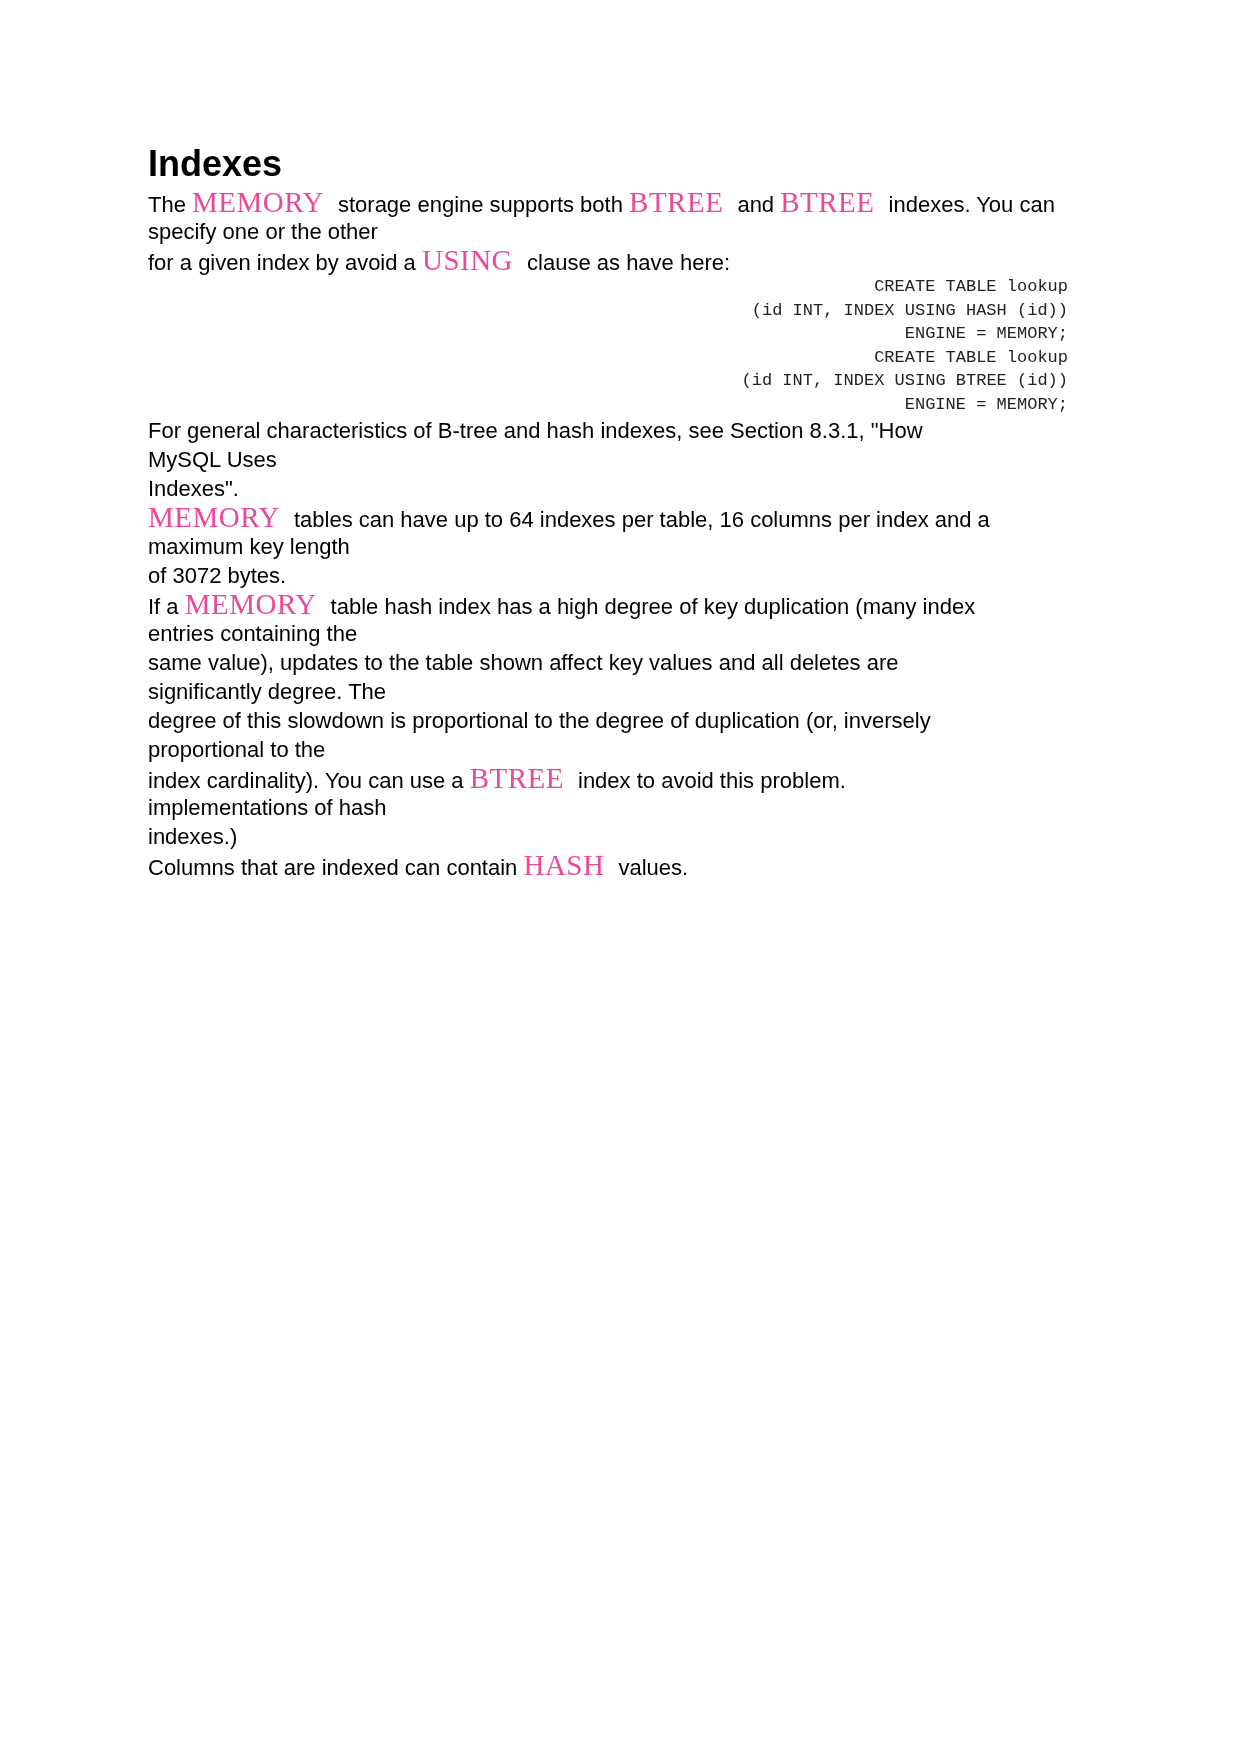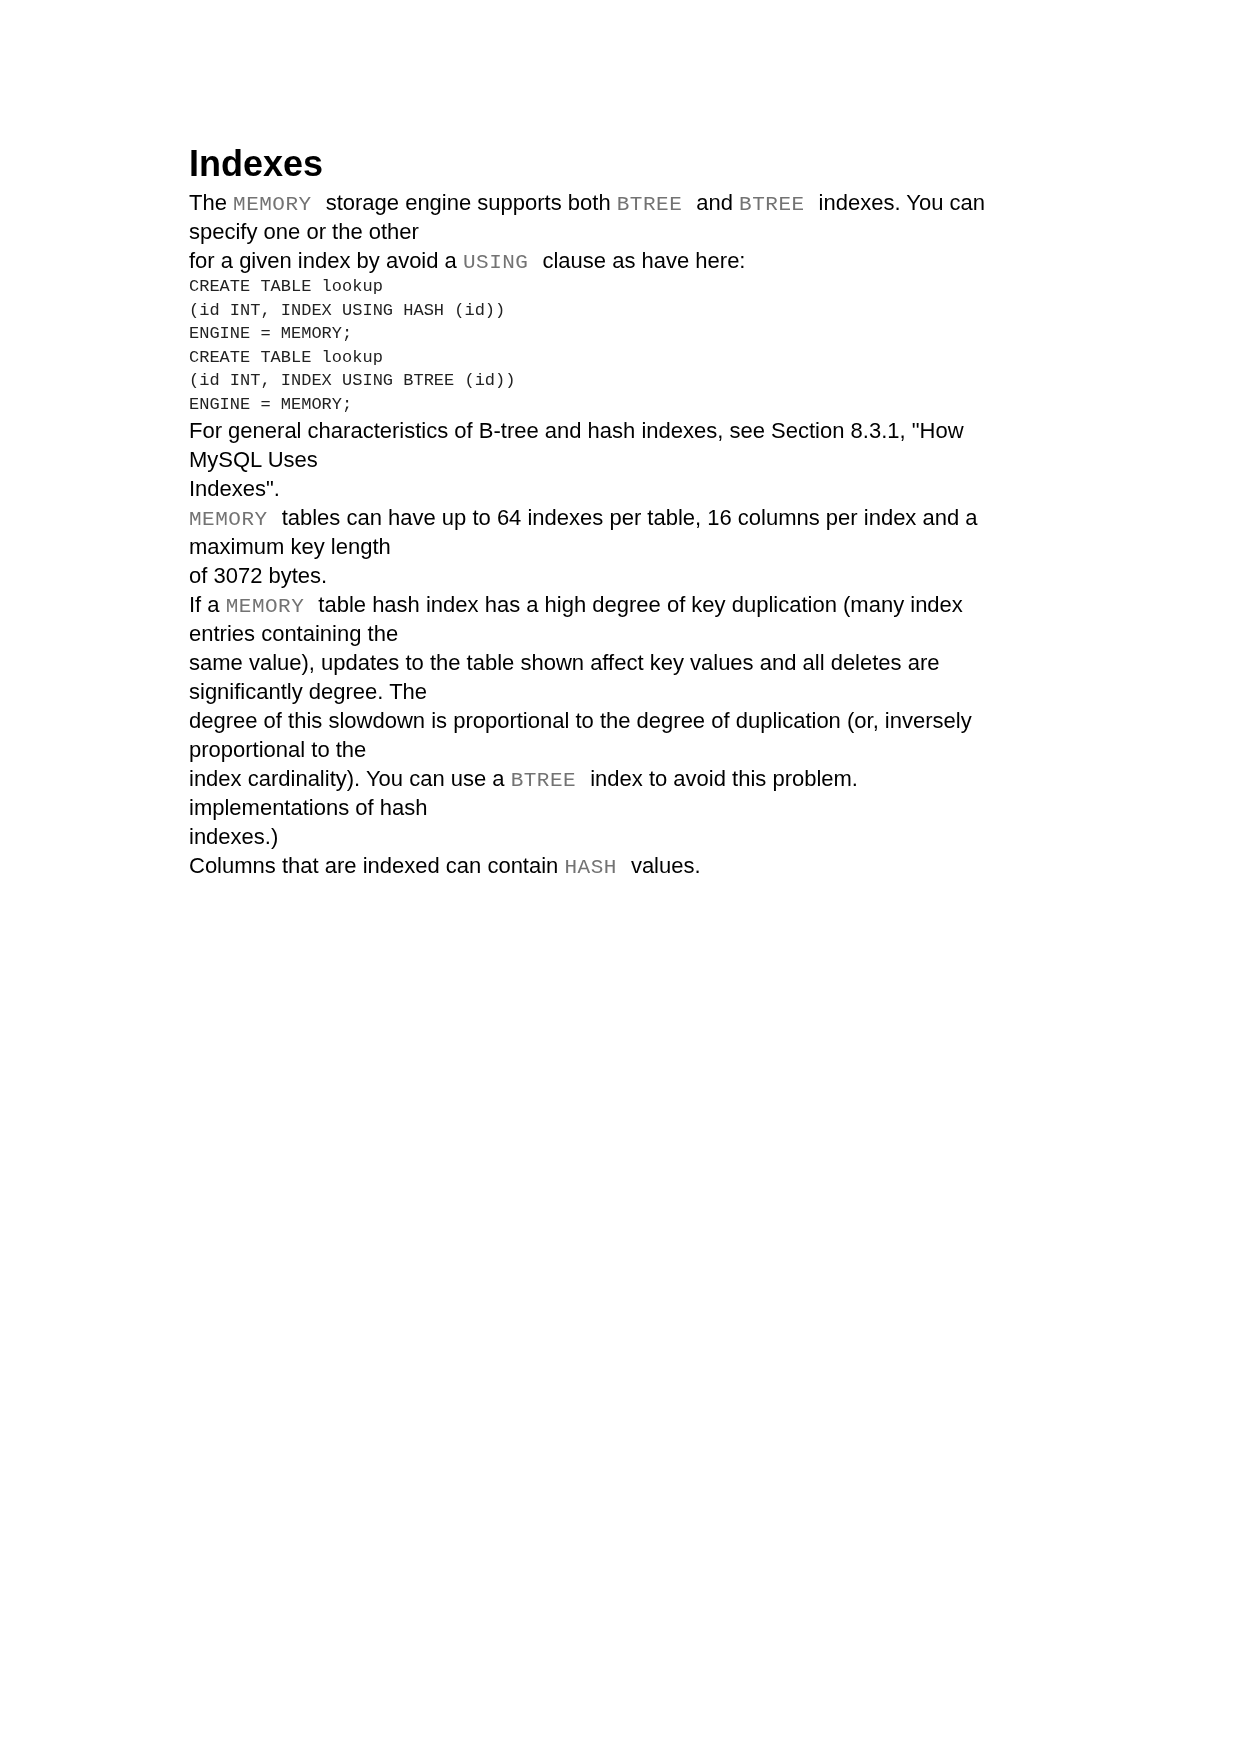--- a/index.html
+++ b/index.html
@@ -1,21 +1,21 @@
 <!DOCTYPE html>
 <html><head>
   <meta charset="utf-8">
   <style>
     html, body { margin: 0; padding: 0; background: #ffffff; }
     body { width: 1240px; height: 1754px; position: relative; overflow: hidden; color: #000; }
-    .page { position: absolute; left: 148px; top: 140px; width: 920px; margin-left: 41px; }
+    .page { position: absolute; left: 148px; top: 140px; width: 920px; }
     .title { font-family: "Liberation Sans", sans-serif; font-weight: bold; font-size: 36px; line-height: 48px; margin: 0; letter-spacing: 0px; }
     .line { font-family: "Liberation Sans", sans-serif; font-size: 22px; line-height: 29px; white-space: nowrap; height: 29px; }
-    .code { font-family: "Liberation Mono", monospace; font-size: 17px; line-height: 23.5px; height: 23.5px; white-space: pre; color: #222; }
-    .mono { font-family: Liberation Mono, monospace; font-size: 21px; letter-spacing: 0.5px; color: #737373; margin-right: 14px; }
+    .code { font-family: "Liberation Mono", monospace; font-size: 17px; line-height: 23.5px; height: 23.5px; white-space: pre; color: #222; text-align: right; }
+    .mono { font-family: Liberation Serif, serif; font-size: 29px; letter-spacing: 0.5px; color: #ec4899; margin-right: 14px; }
   </style>
 </head>
 <body>
 
 <div class="page">
   <h1 class="title">Indexes</h1>
 
   <div class="line"><span>The </span><span class="mono">MEMORY</span><span>storage engine supports both </span><span class="mono">BTREE</span><span>and </span><span class="mono">BTREE</span><span>indexes. You can</span></div>
   <div class="line">specify one or the other</div>
   <div class="line"><span>for a given index by avoid a </span><span class="mono">USING</span><span>clause as have here:</span></div>

